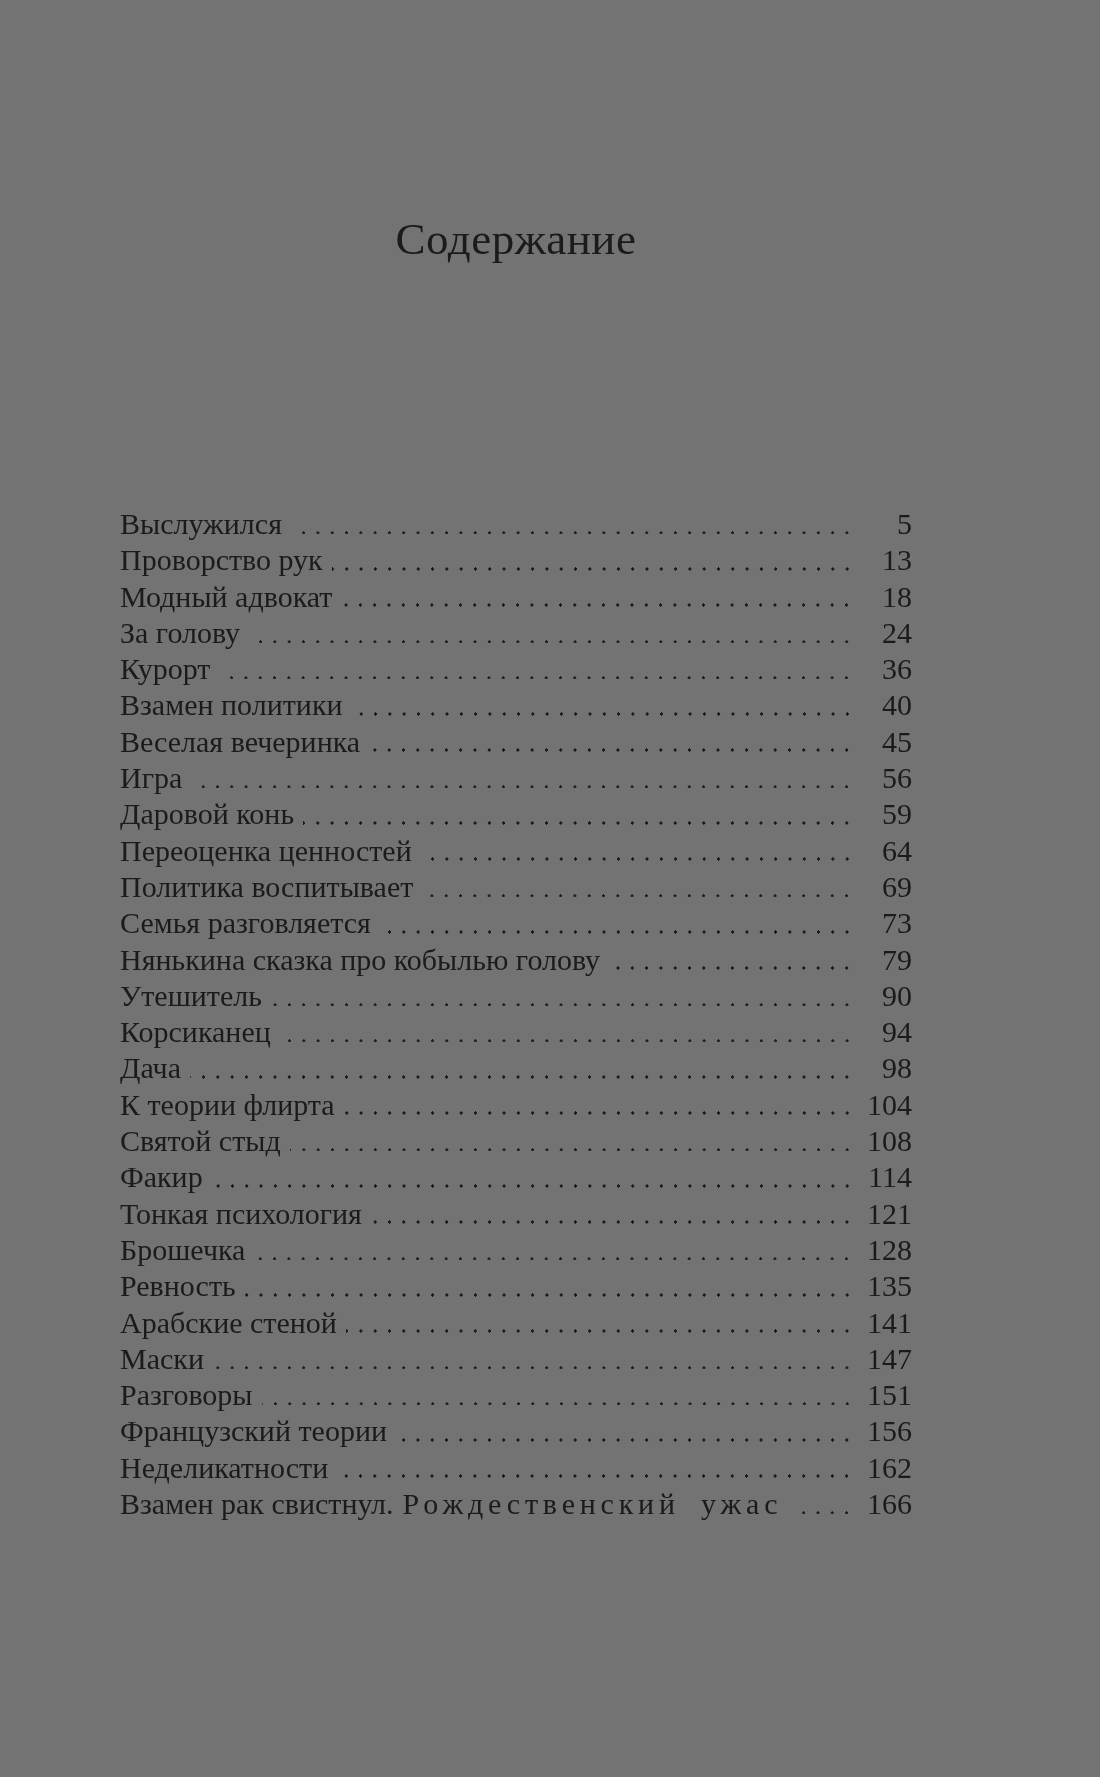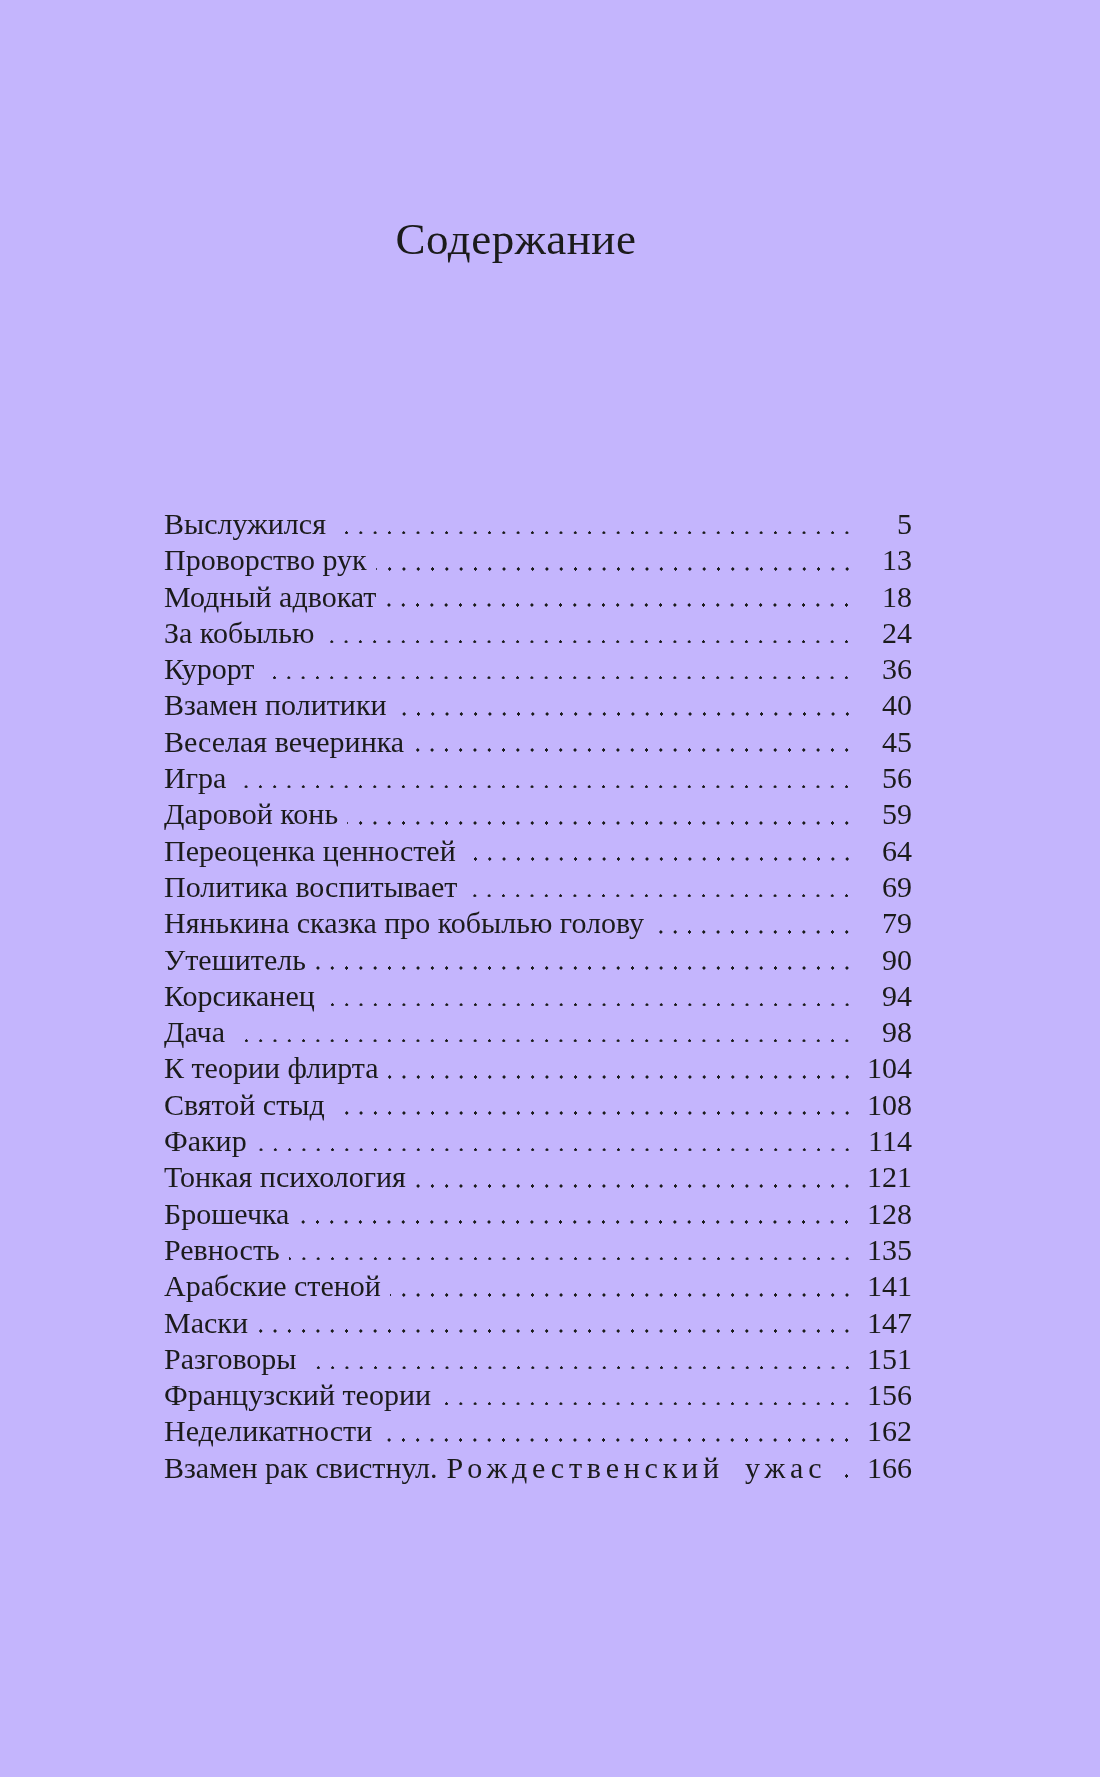--- a/index.html
+++ b/index.html
@@ -4,21 +4,21 @@
 <style>
   html, body {
     margin: 0;
     padding: 0;
     background: #ffffff;
   }
   .page {
     position: relative;
     width: 1100px;
     height: 1777px;
-    background: #c4b5fd;
+    background: #737373;
     overflow: hidden;
     font-family: "Liberation Serif", "DejaVu Serif", serif;
     color: #1b1b1b;
   }
   .content {
     position: absolute;
     left: 120px;
     top: 0;
     width: 792px;
   }
@@ -33,21 +33,20 @@
   .list {
     margin-top: 242px;
   }
   .row {
     display: flex;
     align-items: baseline;
     height: 36.3px;
     line-height: 36.3px;
     font-size: 30px;
     white-space: nowrap;
-    margin-left: 44px;
   }
   .t {
     flex: 0 0 auto;
   }
   .sub {
     flex: 0 0 auto;
     margin-left: 9px;
     letter-spacing: 0.16em;
     word-spacing: 0.3em;
   }
@@ -87,21 +86,21 @@
     <span class="leader"></span>
     <span class="pg">13</span>
   </div>
         <div class="row">
     <span class="t">Модный адвокат</span>
 
     <span class="leader"></span>
     <span class="pg">18</span>
   </div>
         <div class="row">
-    <span class="t">За кобылью</span>
+    <span class="t">За голову</span>
 
     <span class="leader"></span>
     <span class="pg">24</span>
   </div>
         <div class="row">
     <span class="t">Курорт</span>
 
     <span class="leader"></span>
     <span class="pg">36</span>
   </div>
@@ -133,20 +132,26 @@
     <span class="t">Переоценка ценностей</span>
 
     <span class="leader"></span>
     <span class="pg">64</span>
   </div>
         <div class="row">
     <span class="t">Политика воспитывает</span>
 
     <span class="leader"></span>
     <span class="pg">69</span>
+  </div>
+        <div class="row">
+    <span class="t">Семья разговляется</span>
+
+    <span class="leader"></span>
+    <span class="pg">73</span>
   </div>
         <div class="row">
     <span class="t">Нянькина сказка про кобылью голову</span>
 
     <span class="leader"></span>
     <span class="pg">79</span>
   </div>
         <div class="row">
     <span class="t">Утешитель</span>
 

